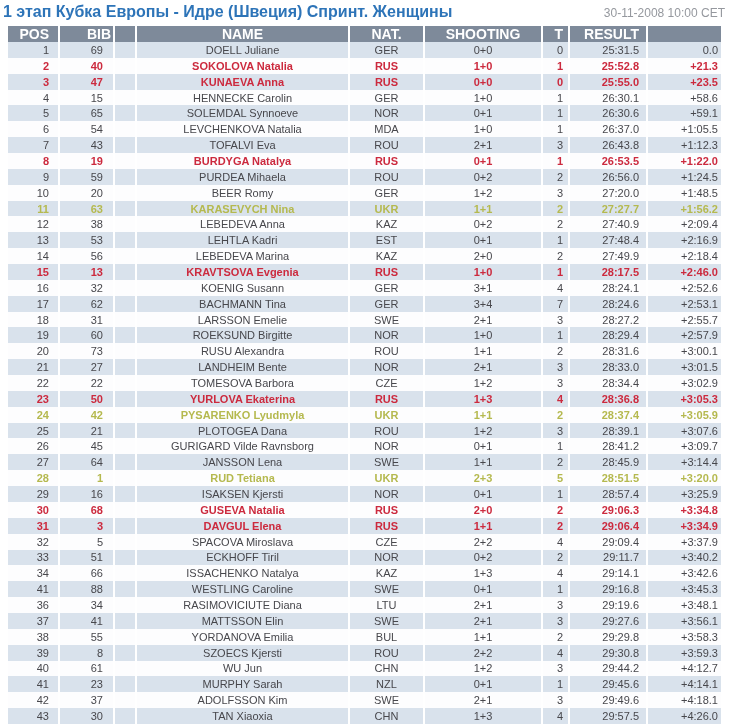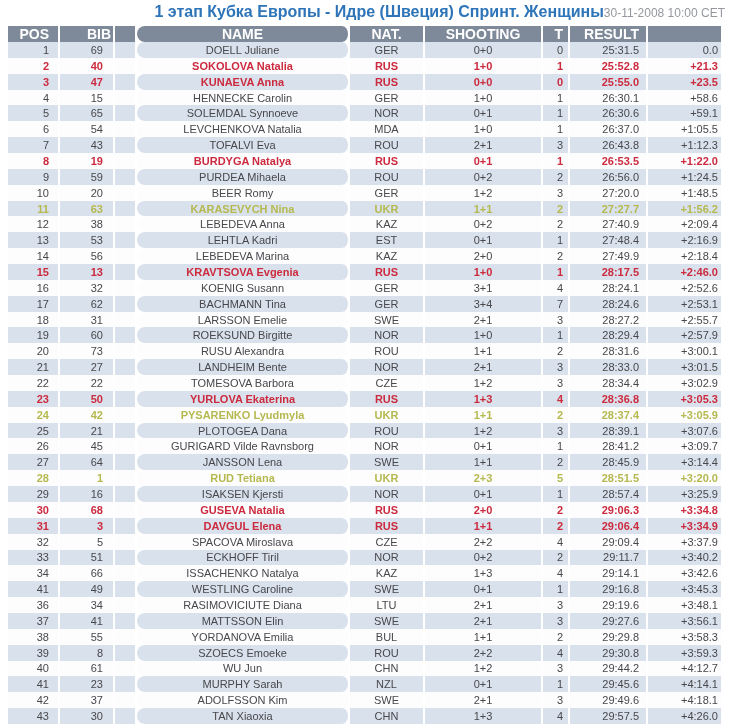--- a/index.html
+++ b/index.html
@@ -9,38 +9,38 @@
     --row-blue:#d9e2ec;
     --row-white:#fdfdfe;
     --text-dark:#47474c;
     --rus-red:#cc2a3e;
     --ukr-olive:#b5b94f;
   }
   *{margin:0;padding:0;box-sizing:border-box;}
   html,body{width:729px;height:728px;overflow:hidden;background:#fff;
     font-family:"Liberation Sans",sans-serif;}
   .page{width:729px;height:728px;position:relative;}
-  .titlebar{display:flex;justify-content:flex-end;align-items:flex-start;
-    padding:3px 4px 0 3px;height:26px;}
+  .titlebar{display:flex;justify-content:space-between;align-items:flex-start;
+    padding:3px 4px 0 3px;height:26px;gap:12px;}
   .title{font-size:16px;font-weight:bold;color:var(--title-blue);white-space:nowrap;letter-spacing:0px;}
   .datetime{font-size:12px;color:var(--date-gray);margin-top:3px;white-space:nowrap;}
   table{width:713px;margin:0 8px;table-layout:fixed;border-collapse:separate;border-spacing:0;
     font-size:11px;color:var(--text-dark);}
   th,td{box-sizing:border-box;overflow:hidden;white-space:nowrap;}
   th{background:var(--head-bg);color:#fff;font-weight:bold;height:16px;font-size:14px;}
   td{height:15.86px;}
   th:not(:last-child),td:not(:last-child){border-right:2px solid #fff;}
   tbody tr:nth-child(odd) td{background:var(--row-blue);}
   tbody tr:nth-child(even) td{background:var(--row-white);}
   tr.rus td{color:var(--rus-red);font-weight:bold;}
   tr.ukr td{color:var(--ukr-olive);font-weight:bold;}
   .c-pos{text-align:right;padding-right:9px;}
   .c-bib{text-align:right;padding-right:10px;padding-left:27px;}
   .c-sp{text-align:center;}
-  .c-name{text-align:center;border-radius:8px;}
+  .c-name{text-align:center;}
   .c-nat{text-align:center;}
   .c-shoot{text-align:center;}
   .c-t{text-align:right;padding-right:5px;}
   .c-result{text-align:right;padding-right:7px;}
   .c-diff{text-align:right;padding-right:3px;}
 </style>
 </head>
 <body>
 
 <div class="page">
@@ -444,21 +444,21 @@
     <td class="c-sp"></td>
     <td class="c-name">ISSACHENKO Natalya</td>
     <td class="c-nat">KAZ</td>
     <td class="c-shoot">1+3</td>
     <td class="c-t">4</td>
     <td class="c-result">29:14.1</td>
     <td class="c-diff">+3:42.6</td>
   </tr>
         <tr>
     <td class="c-pos">41</td>
-    <td class="c-bib">49</td>
+    <td class="c-bib">88</td>
     <td class="c-sp"></td>
     <td class="c-name">WESTLING Caroline</td>
     <td class="c-nat">SWE</td>
     <td class="c-shoot">0+1</td>
     <td class="c-t">1</td>
     <td class="c-result">29:16.8</td>
     <td class="c-diff">+3:45.3</td>
   </tr>
         <tr>
     <td class="c-pos">36</td>
@@ -490,21 +490,21 @@
     <td class="c-nat">BUL</td>
     <td class="c-shoot">1+1</td>
     <td class="c-t">2</td>
     <td class="c-result">29:29.8</td>
     <td class="c-diff">+3:58.3</td>
   </tr>
         <tr>
     <td class="c-pos">39</td>
     <td class="c-bib">8</td>
     <td class="c-sp"></td>
-    <td class="c-name">SZOECS Emoeke</td>
+    <td class="c-name">SZOECS Kjersti</td>
     <td class="c-nat">ROU</td>
     <td class="c-shoot">2+2</td>
     <td class="c-t">4</td>
     <td class="c-result">29:30.8</td>
     <td class="c-diff">+3:59.3</td>
   </tr>
         <tr>
     <td class="c-pos">40</td>
     <td class="c-bib">61</td>
     <td class="c-sp"></td>

